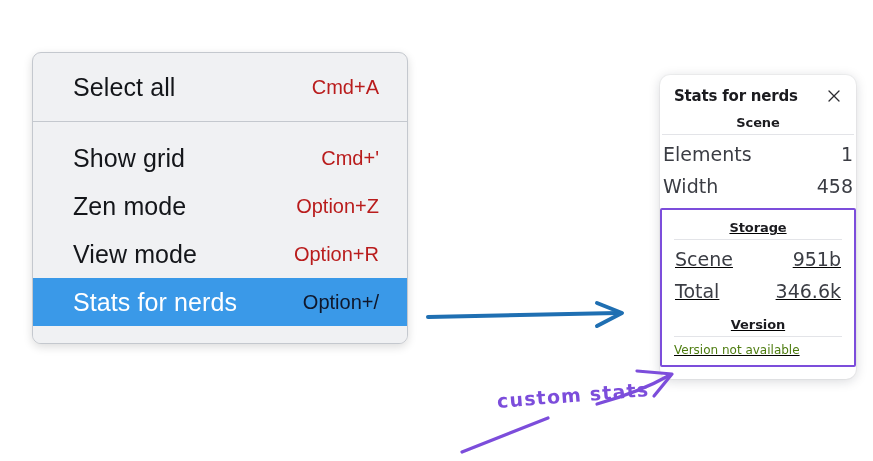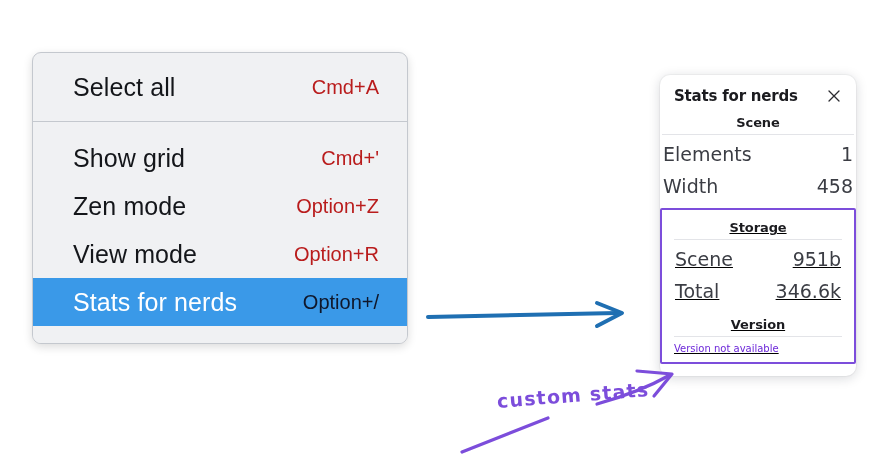--- a/index.html
+++ b/index.html
@@ -151,22 +151,22 @@
   .stat-row .v { white-space: nowrap; }
 
   .highlight-box {
     border: 2px solid #7c4ddb;
     border-radius: 2px;
     margin: 6px 0 0 0;
     padding: 0 10px 6px 10px;
     text-decoration: underline;
   }
   .version-line {
-    font-size: 10px;
-    color: #6d28d9;
+    font-size: 12px;
+    color: #4d7c0f;
     padding: 2px 2px;
     white-space: nowrap;
   }
 
   
   .anno-svg {
     position: absolute;
     left: 0; top: 0;
     width: 873px; height: 461px;
     pointer-events: none;

